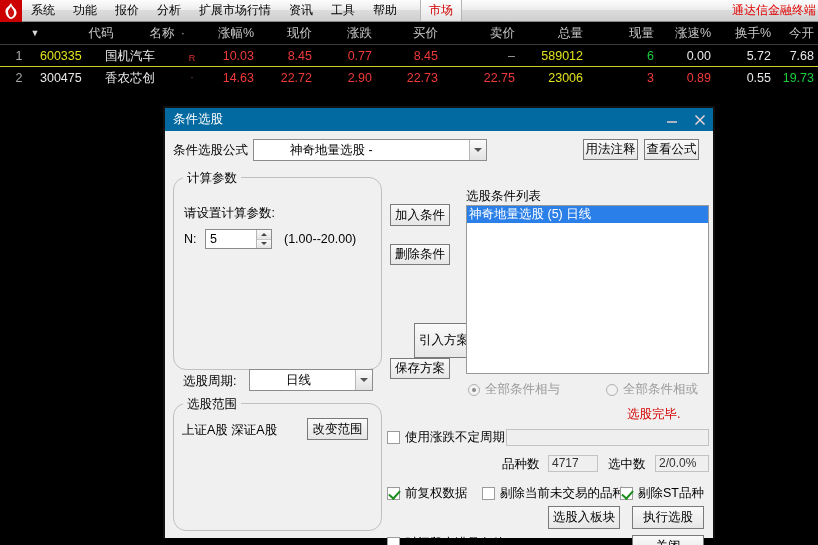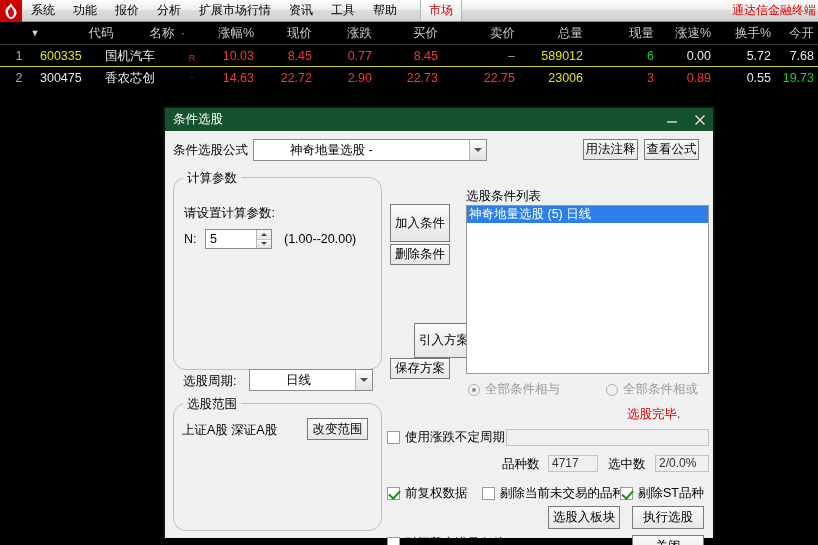--- a/index.html
+++ b/index.html
@@ -65,21 +65,21 @@
   .caret { color:#d9d9d9; font-size: 9px; }
 
   
   .dialog {
     position: absolute; left: 163px; top: 106px; width: 552px; height: 432px;
     background: #f0f0f0;
     border: 2px solid #111;
     box-shadow: 0 0 0 1px #000;
   }
   .dlg-title {
-    height: 23px; background: #14532d; position: relative;
+    height: 23px; background: #0369a1; position: relative;
     display:flex; align-items:center;font-family:Liberation Serif, serif;
   }
   .dlg-title-text { color:#fff; font-size: 12.5px; padding-left: 8px; }
   .dlg-btns { position:absolute; right: 4px; top:0; height: 23px; display:flex; align-items:center; gap: 10px; }
   .tbtn { width: 18px; height: 18px; position: relative; cursor: default; }
   .tbtn svg { position:absolute; left:0; top:0; }
   .dlg-body { position: relative; width: 100%; height: 407px; background: #f0f0f0; padding: 0; }
   .lbl { font-size: 12.5px; color: #000; }
   .formula-label { position:absolute; left:0; top: 3px; }
   .combo {
@@ -292,21 +292,21 @@
             <i></i>
           </div>
       </div>
 
       <div class="group" style="left:8px; top:272px; width:209px; height:128px;">
         <span class="gtitle">选股范围</span>
         <div class="static-txt" style="left:8px; top:18px;">上证A股  深证A股</div>
         <div class="btn" style="position:absolute;left:133px;top:14px;width:61px;height:22px;">改变范围</div>
       </div>
 
-      <div class="btn" style="position:absolute;left:225px;top:73px;width:60px;height:38px;">加入条件</div>
+      <div class="btn" style="position:absolute;left:225px;top:73px;width:60px;height:22px;">加入条件</div>
       <div class="btn" style="position:absolute;left:225px;top:113px;width:60px;height:21px;">删除条件</div>
       <div class="btn" style="position:absolute;left:225px;top:192px;width:60px;height:35px;margin-left:24px;">引入方案</div>
       <div class="btn" style="position:absolute;left:225px;top:227px;width:60px;height:21px;">保存方案</div>
 
       <div class="static-txt" style="left:301px; top:57px;">选股条件列表</div>
       <div class="listbox" style="left:301px; top:74px; width:243px; height:169px;">
         <div class="sel">神奇地量选股  (5) 日线</div>
       </div>
 
       <div class="radio-wrap" style="left:303px; top:250px;">

